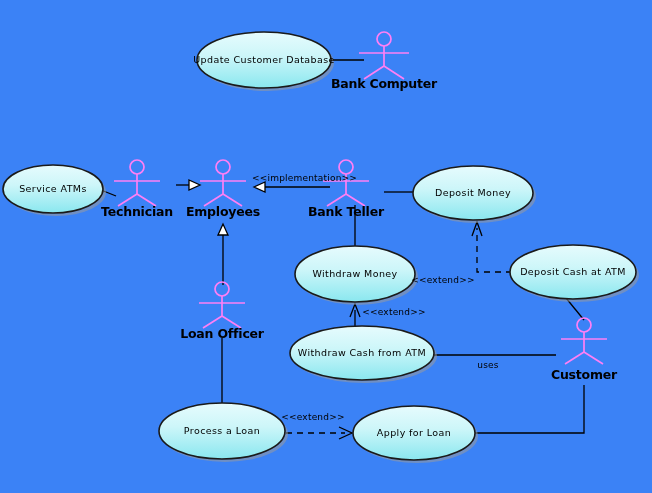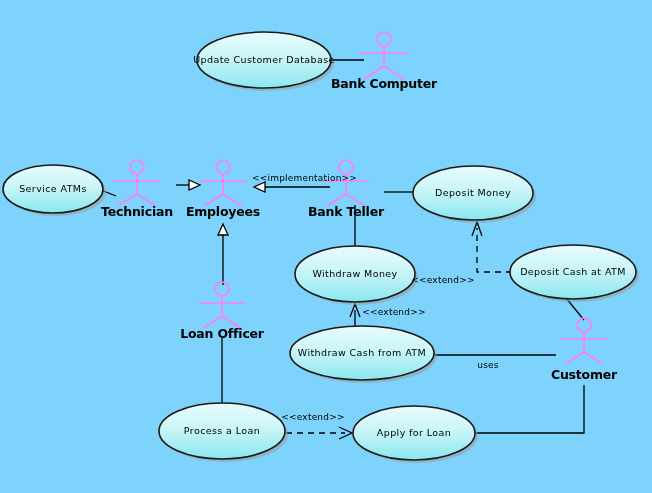--- a/index.html
+++ b/index.html
@@ -7,21 +7,21 @@
     padding: 0;
     background: #ffffff;
   }
   body {
     font-family: "DejaVu Sans", sans-serif;
   }
   #diagram-root {
     position: relative;
     width: 652px;
     height: 493px;
-    background: #7dd3fc;
+    background: #3b82f6;
     overflow: hidden;
   }
   #diagram-svg {
     position: absolute;
     left: 0;
     top: 0;
     width: 652px;
     height: 493px;
   }
   .uc-label {

